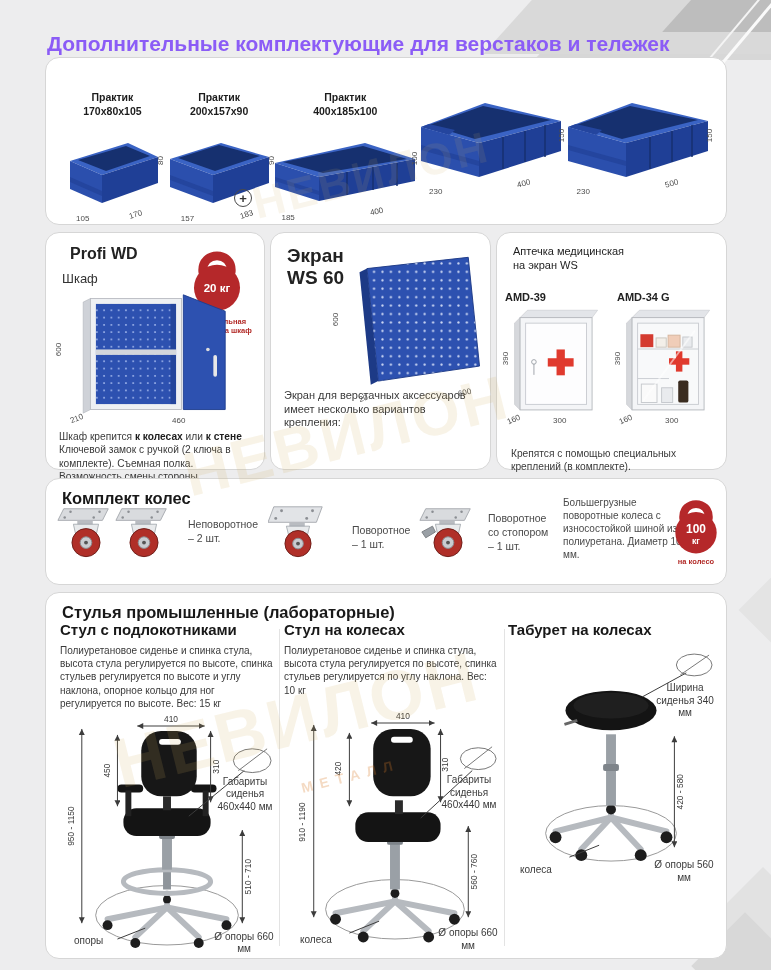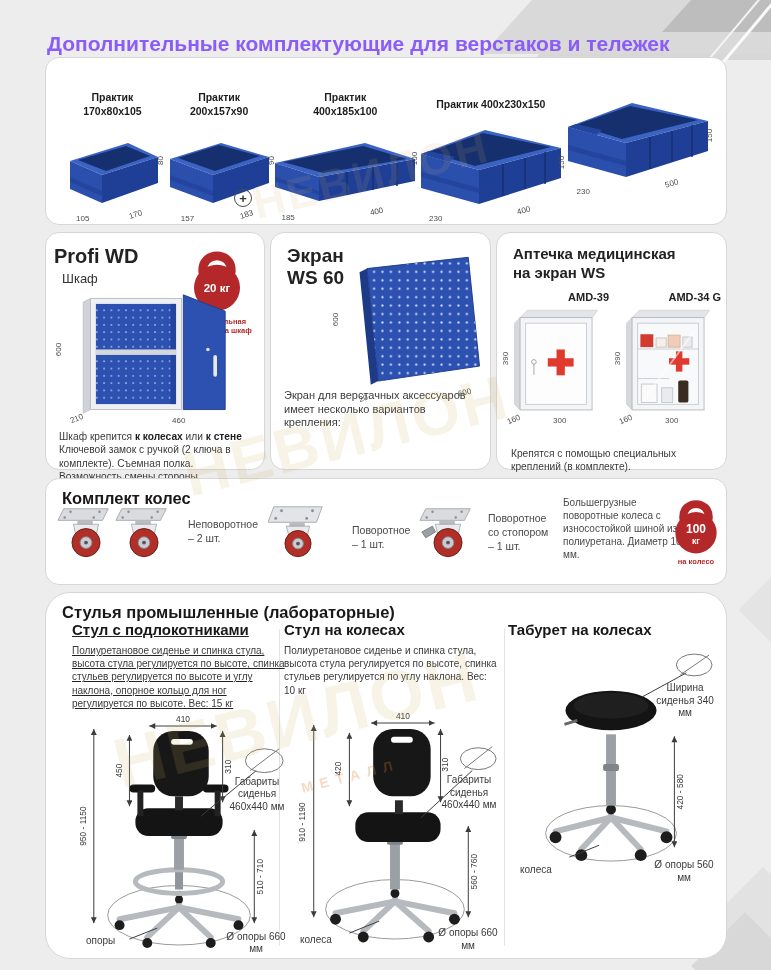--- a/index.html
+++ b/index.html
@@ -19,78 +19,78 @@
   .chev3{right:-40px;bottom:330px;width:60px;height:60px;background:#e4e4e4;transform:rotate(45deg);}
 
   .page-title{position:absolute;left:47px;top:18px;font-size:21px;font-weight:bold;color:#8b5cf6;z-index:3;}
 
   .card{position:absolute;background:#fff;border:1px solid #d6d6d6;border-radius:14px;z-index:2;}
   #card-boxes {left:45px;top:57px;width:682px;height:168px;}
   #card-profi {left:45px;top:232px;width:220px;height:238px;}
   #card-screen{left:270px;top:232px;width:221px;height:238px;}
   #card-aidkit{left:496px;top:232px;width:231px;height:238px;}
   #card-wheels{left:45px;top:478px;width:682px;height:107px;}
-  #card-chairs{left:45px;top:592px;width:682px;height:367px;border-radius:25px;}
+  #card-chairs{left:45px;top:592px;width:682px;height:367px;}
 
   .card-title{position:absolute;left:16px;top:10px;font-size:16.5px;font-weight:bold;color:#181818;}
 
   
   .products-row{position:absolute;left:14px;right:14px;top:33px;display:flex;justify-content:space-between;}
   .product{text-align:center;}
   .p1{width:108px;}.p2{width:112px;}.p3{width:148px;}.p4{width:152px;}.p5{width:152px;}
   .product-name{font-size:10.5px;font-weight:bold;line-height:1.3;min-height:27px;display:flex;
                 flex-direction:column;justify-content:center;color:#1c1c1c;}
   .badge-new{color:#cc1f1f;margin-left:4px;}
   .product-fig{position:relative;height:104px;width:100%;}
   .product-fig svg{position:absolute;bottom:13px;left:50%;transform:translateX(-50%);}
   .dim{position:absolute;font-size:8px;color:#4c4c4c;white-space:nowrap;z-index:2;}
   .rot90{transform:rotate(-90deg);}
   .option-note{position:absolute;left:188px;top:131px;display:flex;align-items:center;gap:9px;}
   .plus-circle{width:18px;height:18px;border:1.6px solid #4a4a4a;border-radius:50%;display:flex;
                align-items:center;justify-content:center;font-size:13px;font-weight:bold;color:#333;flex:0 0 auto;}
   .option-lines{font-size:10px;font-weight:bold;color:#1e1e1e;line-height:1.35;text-align:left;}
 
   
-  .profi-title{position:absolute;left:8px;top:12px;font-size:20px;font-weight:bold;}
+  .profi-title{position:absolute;left:24px;top:12px;font-size:16px;font-weight:bold;}
   .profi-sub{position:absolute;left:16px;top:38px;font-size:13px;color:#333;}
   .kb{position:absolute;}
   .kb-caption{position:absolute;font-size:7.5px;color:#b22a27;text-align:center;line-height:1.25;font-weight:bold;}
   .cab-fig{position:absolute;left:18px;top:60px;width:184px;height:122px;}
   .cab-fig svg{width:184px;height:122px;}
   .body-text{font-size:10.2px;line-height:1.3;color:#3a3a3a;}
   .profi-desc{position:absolute;left:13px;right:9px;top:187px;}
   .bold{font-weight:bold;color:#1d1d1d;}
 
   
   .screen-title{position:absolute;left:16px;top:12px;font-size:19px;font-weight:bold;line-height:1.15;}
   .peg-fig{position:absolute;left:66px;top:18px;width:150px;height:142px;}
   .peg-fig svg{width:150px;height:142px;}
   .screen-desc{position:absolute;left:13px;right:8px;top:156px;font-size:11px;line-height:1.24;color:#3a3a3a;}
   .screen-desc ul{margin:1px 0 0 0;padding:0;list-style:none;}
   .screen-desc li{padding-left:8px;text-indent:-8px;}
   .screen-desc li::before{content:"• ";}
 
   
-  .aid-title{position:absolute;left:16px;top:12px;font-size:15px;font-weight:bold;line-height:1.25;}
-  .aid-model{position:absolute;top:58px;width:104px;text-align:right;}
+  .aid-title{position:absolute;left:16px;top:12px;font-size:11px;font-weight:normal;line-height:1.25;}
+  .aid-model{position:absolute;top:58px;width:104px;text-align:left;}
   .aid-m1{left:8px;} .aid-m2{left:120px;}
   .aid-name{font-size:11px;font-weight:bold;margin-bottom:3px;}
   .aid-fig{position:relative;width:96px;height:110px;margin:0 auto;}
   .aid-fig svg{width:96px;height:110px;}
   .aid-desc{position:absolute;left:14px;right:10px;top:204px;}
 
   
   .wc-item{position:absolute;}
   .wc-label{position:absolute;font-size:10.5px;color:#4a4a4a;line-height:1.35;}
   .wc-label span{display:block;}
   .wc-desc{position:absolute;left:517px;top:17px;width:128px;font-size:10px;line-height:1.3;color:#4a4a4a;}
 
   
   .chair-col{position:absolute;top:28px;bottom:8px;}
-  .cc1{left:26px;width:216px;text-decoration:underline;} .cc2{left:238px;width:216px;} .cc3{left:462px;width:208px;}
+  .cc1{left:14px;width:216px;} .cc2{left:238px;width:216px;} .cc3{left:462px;width:208px;}
   .chair-name{font-size:15px;font-weight:bold;color:#181818;margin-bottom:6px;}
   .chair-desc{font-size:10px;line-height:1.32;color:#3a3a3a;min-height:62px;}
   .chair-fig{position:relative;width:100%;height:242px;margin-top:4px;}
   .chair-fig svg{position:absolute;left:0;top:0;}
   .chair-note{position:absolute;font-size:10px;color:#3a3a3a;text-align:center;line-height:1.25;}
   .divider{position:absolute;top:36px;bottom:12px;width:1px;background:#e3e3e3;}
 
   svg text{font-family:"Liberation Sans",sans-serif;}
 
   
@@ -192,24 +192,20 @@
             <line x1="104" y1="38" x2="104" y2="61" stroke="#17306f" stroke-width="1.5"></line>
             <line x1="128" y1="34" x2="128" y2="57" stroke="#17306f" stroke-width="1.5"></line>
           </svg>
           <span class="dim" style="left:8px;bottom:0px;">185</span>
           <span class="dim" style="right:34px;bottom:6px;transform:rotate(-12deg);">400</span>
           <span class="dim rot90" style="right:-4px;top:36px;">100</span>
         </div>
       </div>
 
       <div class="product p4">
-        <div class="product-name">
-          <span>Практик 400х230х150</span>
-          <span></span>
-        </div>
         <div class="product-fig">
           <svg width="152" height="95" viewBox="0 0 152 95">
             <polygon points="6,40 70,16 146,34 64,56" fill="#3a63c4"></polygon>
             <polygon points="14,38 68,19 136,33 60,52" fill="#16306f"></polygon>
             <polygon points="6,40 34,48 40,43 14,37" fill="#24459e"></polygon>
             <polygon points="6,40 64,56 64,90 6,74" fill="#2b4fad"></polygon>
             <polygon points="6,58 64,74 64,79 6,63" fill="#24459e"></polygon>
             <polygon points="64,56 146,34 146,64 64,90" fill="#1f3f96"></polygon>
             <line x1="88" y1="50" x2="88" y2="82" stroke="#17306f" stroke-width="1.5"></line>
             <line x1="110" y1="44" x2="110" y2="75" stroke="#17306f" stroke-width="1.5"></line>

